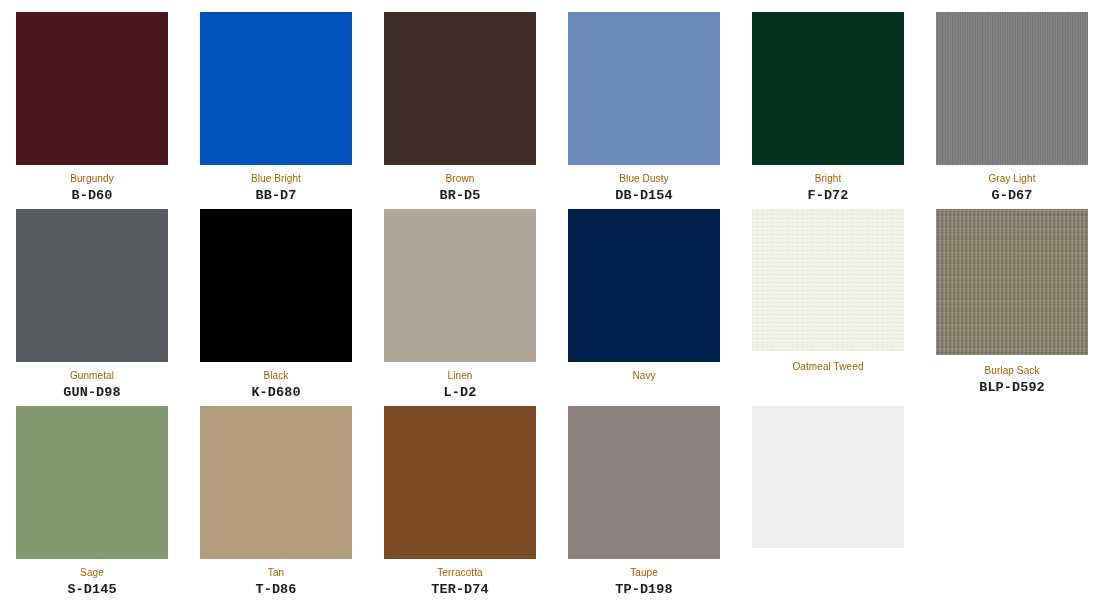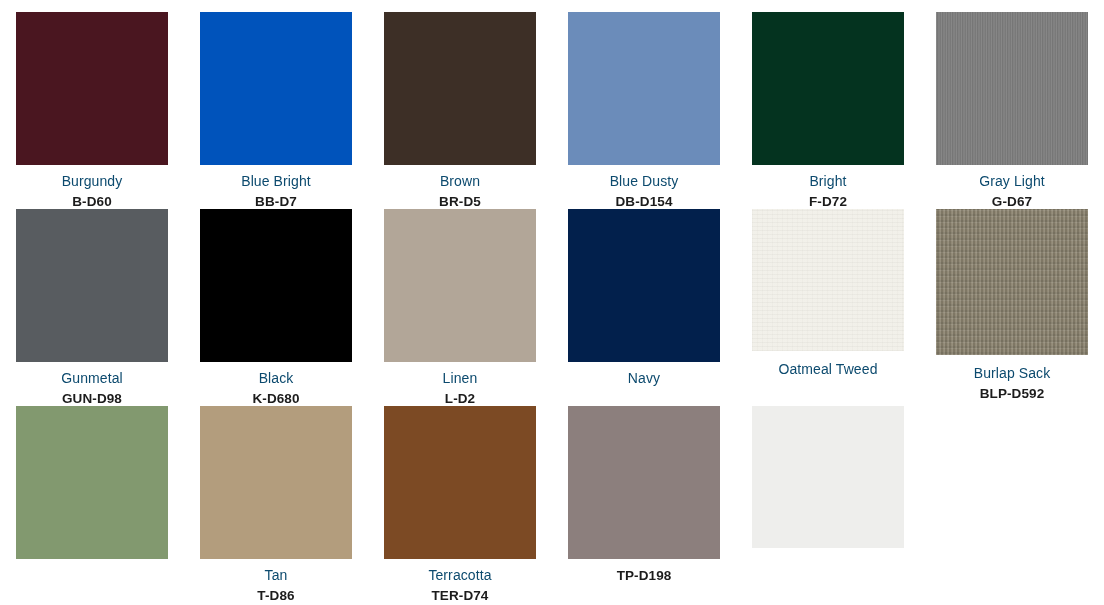--- a/index.html
+++ b/index.html
@@ -55,31 +55,32 @@
     padding-top: 7px;
     line-height: 1.42;
   }
   .swatch-cell.chip-short .swatch-caption,
   .swatch-cell.chip-shorter .swatch-caption {
     padding-top: 9px;
   }
 
   .swatch-name {
     display: block;
-    font-size: 14px;
+    font-size: 10px;
     letter-spacing: 0.1px;
-    color: #0c4a6e;
+    color: #a16207;
   }
 
   .swatch-code {
     display: block;
     font-size: 13.5px;
     font-weight: bold;
     letter-spacing: 0.1px;
     color: #1c1c1c;
+    font-family: Liberation Mono, monospace;
   }
 
   
   .tex-vertical-streak {
     background-image:
       repeating-linear-gradient(90deg,
         rgba(255,255,255,0.075) 0px,
         rgba(255,255,255,0.075) 1px,
         rgba(0,0,0,0.055) 1px,
         rgba(0,0,0,0.055) 2px,
@@ -203,39 +204,42 @@
     <div class="swatch-cell chip-short">
       <div class="swatch-chip tex-weave" style="background-color: rgb(140, 132, 112);"></div>
       <div class="swatch-caption">
         <span class="swatch-name">Burlap Sack</span>
         <span class="swatch-code">BLP-D592</span>
       </div>
     </div>
     <div class="swatch-cell">
       <div class="swatch-chip" style="background-color: rgb(130, 153, 111);"></div>
       <div class="swatch-caption">
+        <span class="swatch-name">Sage</span>
+        <span class="swatch-code">S-D145</span>
       </div>
     </div>
     <div class="swatch-cell">
       <div class="swatch-chip" style="background-color: rgb(179, 157, 125);"></div>
       <div class="swatch-caption">
         <span class="swatch-name">Tan</span>
         <span class="swatch-code">T-D86</span>
       </div>
     </div>
     <div class="swatch-cell">
       <div class="swatch-chip" style="background-color: rgb(124, 74, 36);"></div>
       <div class="swatch-caption">
         <span class="swatch-name">Terracotta</span>
         <span class="swatch-code">TER-D74</span>
       </div>
     </div>
     <div class="swatch-cell">
       <div class="swatch-chip" style="background-color: rgb(140, 127, 125);"></div>
       <div class="swatch-caption">
+        <span class="swatch-name">Taupe</span>
         <span class="swatch-code">TP-D198</span>
       </div>
     </div>
     <div class="swatch-cell chip-shorter">
       <div class="swatch-chip" style="background-color: rgb(238, 238, 236);"></div>
     </div>
     <div class="swatch-cell is-empty"></div>
   </main>
 
 </body></html>

